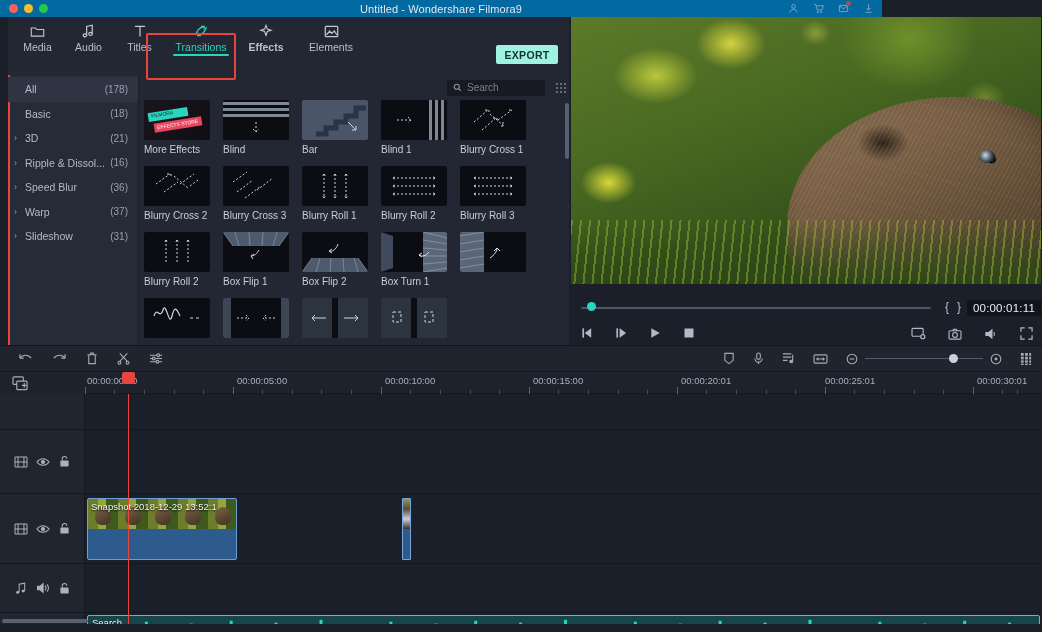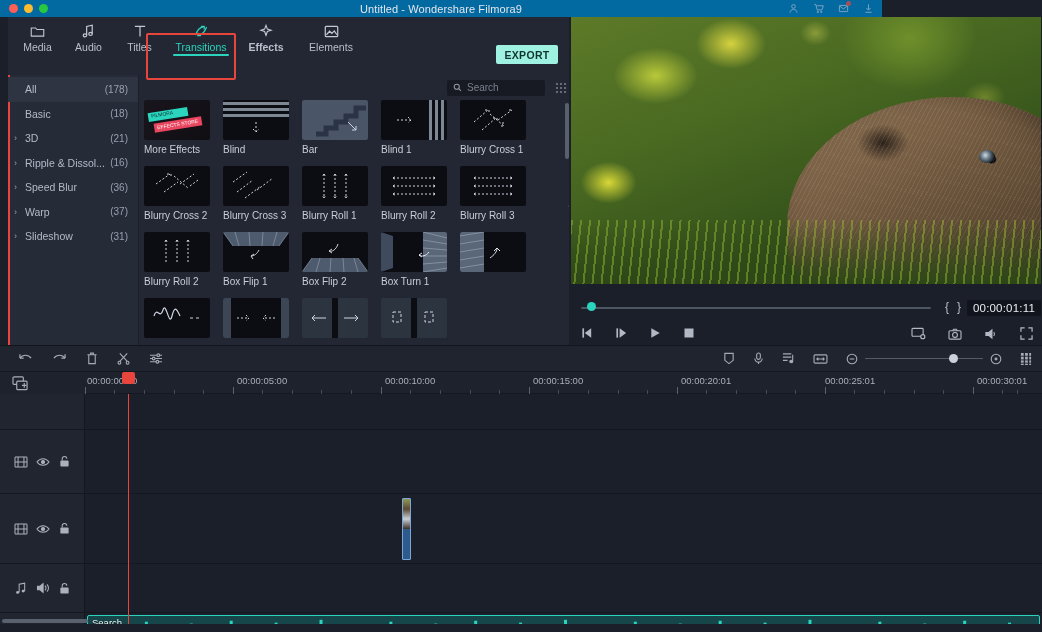--- a/index.html
+++ b/index.html
@@ -957,20 +957,30 @@
           </span>
           <span class="ticn">
             <svg width="11" height="13" viewBox="0 0 12 14" fill="none" stroke="#cfd4de" stroke-width="1.1">
               <rect x="1.5" y="6" width="9" height="6.5" rx="1" fill="#cfd4de" stroke="none"></rect>
                 <path d="M3.5 6V4a2.5 2.5 0 0 1 5 0"></path>
               </svg>
           </span>
         </div>
         <div class="tbody">
 
+          <div class="clip-video">
+            <div class="clip-film">
+              <div class="m" style="left:7px"></div>
+                <div class="m" style="left:37px"></div>
+              <div class="m" style="left:67px"></div>
+                <div class="m" style="left:97px"></div>
+              <div class="m" style="left:127px"></div>
+            </div>
+            <div class="clip-title">Snapshot 2018-12-29 13:52:1</div>
+          </div>
 
           <div class="clip-thin">
             <div class="tt"></div>
           </div>
 
         </div>
       </div>
 
       <div class="track a1">
         <div class="thead">

